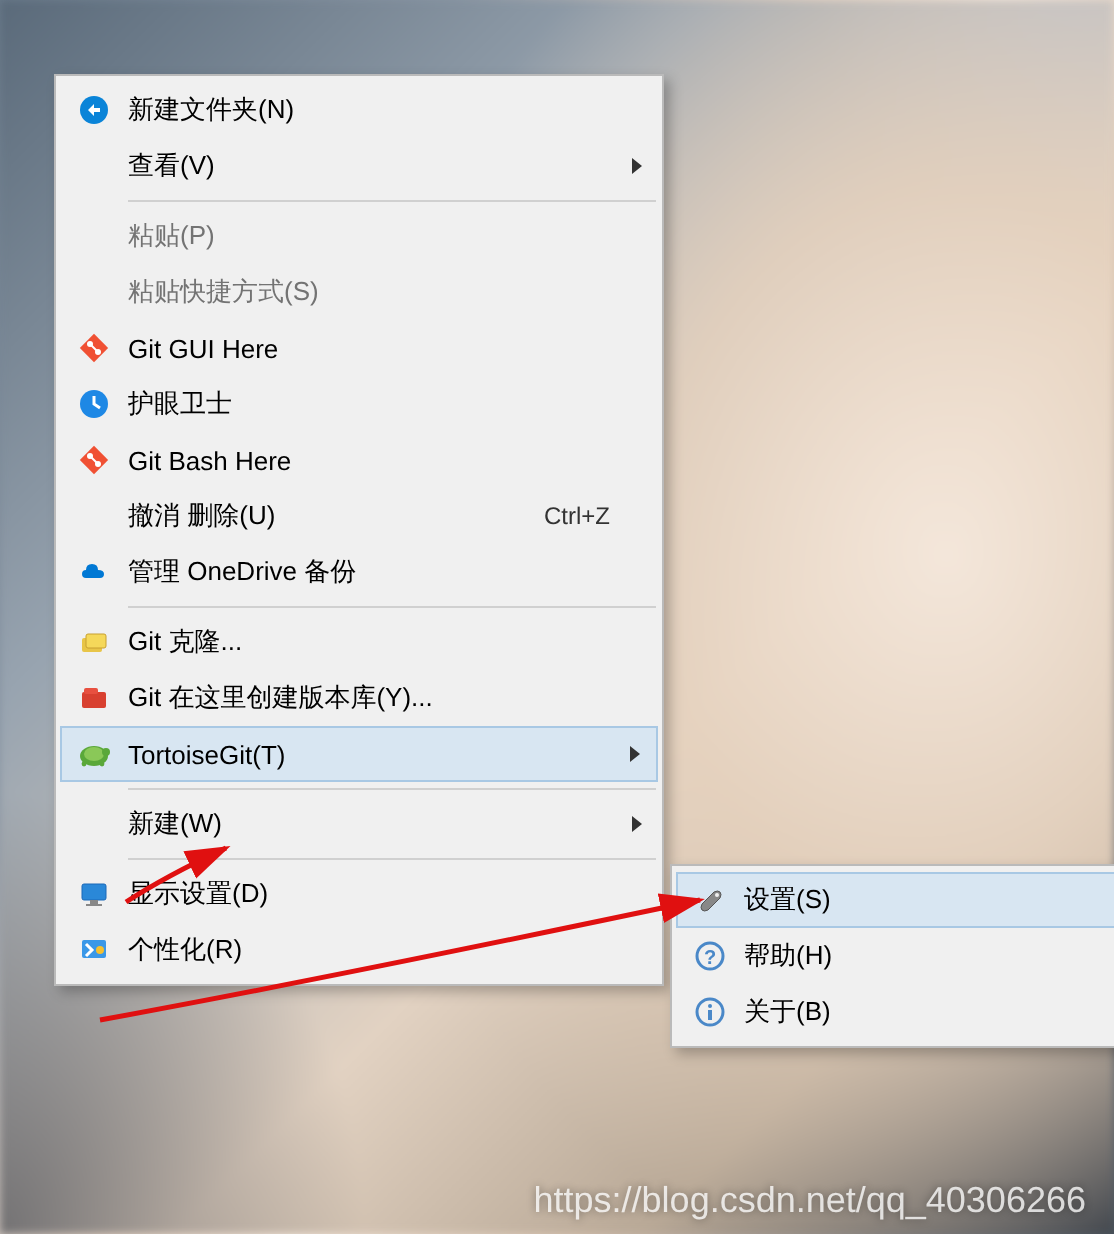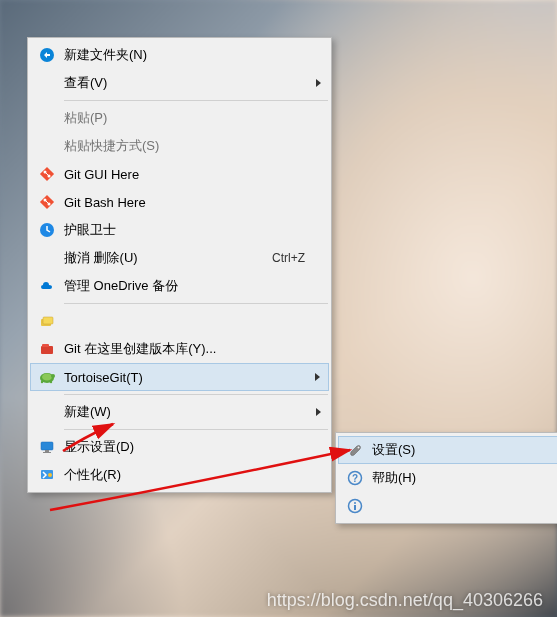--- a/index.html
+++ b/index.html
@@ -119,42 +119,42 @@
           <circle cx="10" cy="10" r="1.5" fill="#fff"></circle>
           <line x1="6" y1="6" x2="10" y2="10" stroke="#fff" stroke-width="1"></line>
         </svg>
     </span>
     <span class="label">Git GUI Here</span>
   </div>
 
   <div class="item">
     <span class="icon-slot">
       <svg width="16" height="16">
+          <circle cx="8" cy="8" r="7" fill="#1e88e5"></circle>
+          <path d="M8 4 L8 8 L11 10" stroke="#fff" stroke-width="1.5" fill="none"></path>
+        </svg>
+    </span>
+    <span class="label">护眼卫士</span>
+  </div>
+
+  <div class="item">
+    <span class="icon-slot">
+      <svg width="16" height="16">
           <g transform="rotate(45 8 8)">
             <rect x="3" y="3" width="10" height="10" fill="#f05033"></rect>
           </g>
           <circle cx="6" cy="6" r="1.5" fill="#fff"></circle>
           <circle cx="10" cy="10" r="1.5" fill="#fff"></circle>
           <line x1="6" y1="6" x2="10" y2="10" stroke="#fff" stroke-width="1"></line>
         </svg>
     </span>
     <span class="label">Git Bash Here</span>
   </div>
 
   <div class="item">
-    <span class="icon-slot">
-      <svg width="16" height="16">
-          <circle cx="8" cy="8" r="7" fill="#1e88e5"></circle>
-          <path d="M8 4 L8 8 L11 10" stroke="#fff" stroke-width="1.5" fill="none"></path>
-        </svg>
-    </span>
-    <span class="label">护眼卫士</span>
-  </div>
-
-  <div class="item">
     <span class="icon-slot"></span>
     <span class="label">撤消 删除(U)</span>
     <span class="shortcut">Ctrl+Z</span>
   </div>
 
   <div class="item">
     <span class="icon-slot">
       <svg width="16" height="16">
           <path d="M4 11 Q2 11 2 9 Q2 7 4 7 Q4 4 7 4 Q10 4 10 7 Q13 7 13 9 Q13 11 11 11 Z" fill="#0078d4"></path>
         </svg>
@@ -164,20 +164,21 @@
 
   <div class="sep"></div>
 
   <div class="item">
     <span class="icon-slot">
       <svg width="16" height="16">
           <rect x="2" y="6" width="10" height="7" rx="1" fill="#e8c548"></rect>
           <rect x="4" y="4" width="10" height="7" rx="1" fill="#f5d85a" stroke="#c8a030" stroke-width="0.5"></rect>
         </svg>
     </span>
+    <span class="label">Git 克隆...</span>
   </div>
 
   <div class="item">
     <span class="icon-slot">
       <svg width="16" height="16">
           <rect x="2" y="5" width="12" height="8" rx="1" fill="#d84030"></rect>
           <rect x="3" y="3" width="7" height="3" rx="1" fill="#e85040"></rect>
         </svg>
     </span>
     <span class="label">Git 在这里创建版本库(Y)...</span>
@@ -254,20 +255,21 @@
   </div>
 
   <div class="item">
     <span class="icon-slot">
       <svg width="16" height="16">
           <circle cx="8" cy="8" r="6.5" fill="none" stroke="#4a88c8" stroke-width="1.5"></circle>
           <circle cx="8" cy="5" r="1" fill="#4a88c8"></circle>
           <rect x="7" y="7" width="2" height="5" fill="#4a88c8"></rect>
         </svg>
     </span>
+    <span class="label">关于(B)</span>
   </div>
 
 </div>
 
 <svg class="red-arrow" style="left:40px; top:440px; width:330px; height:80px;">
   <defs>
       <marker id="ah1" markerWidth="10" markerHeight="10" refX="8" refY="3" orient="auto">
         <path d="M0,0 L9,3 L0,6 Z" fill="#e01010"></path>
       </marker>
     </defs>

